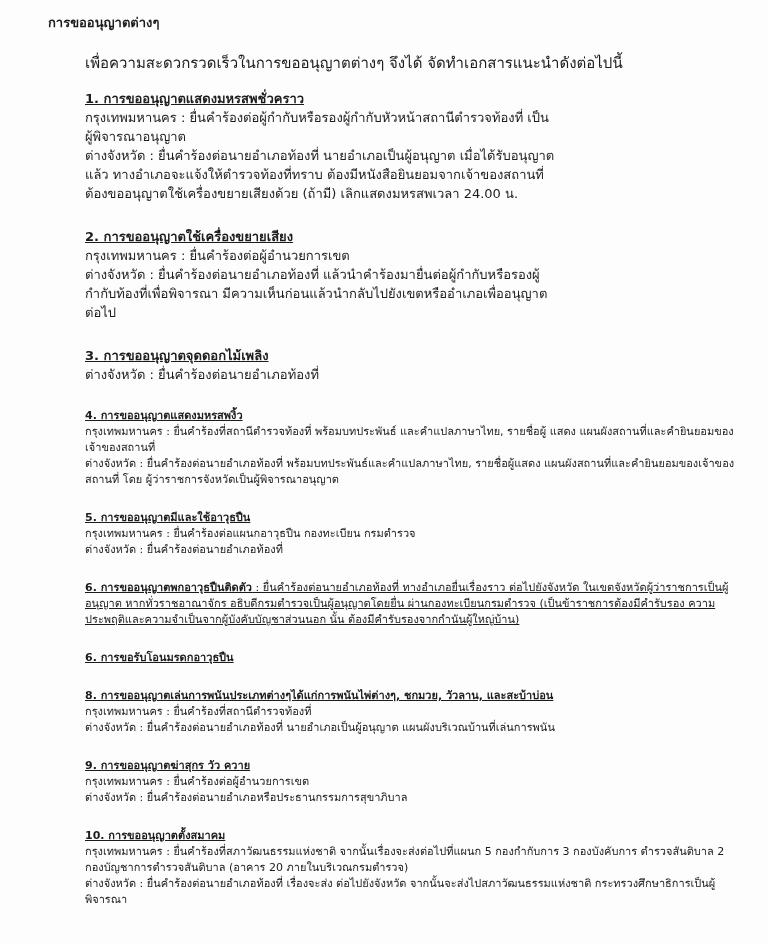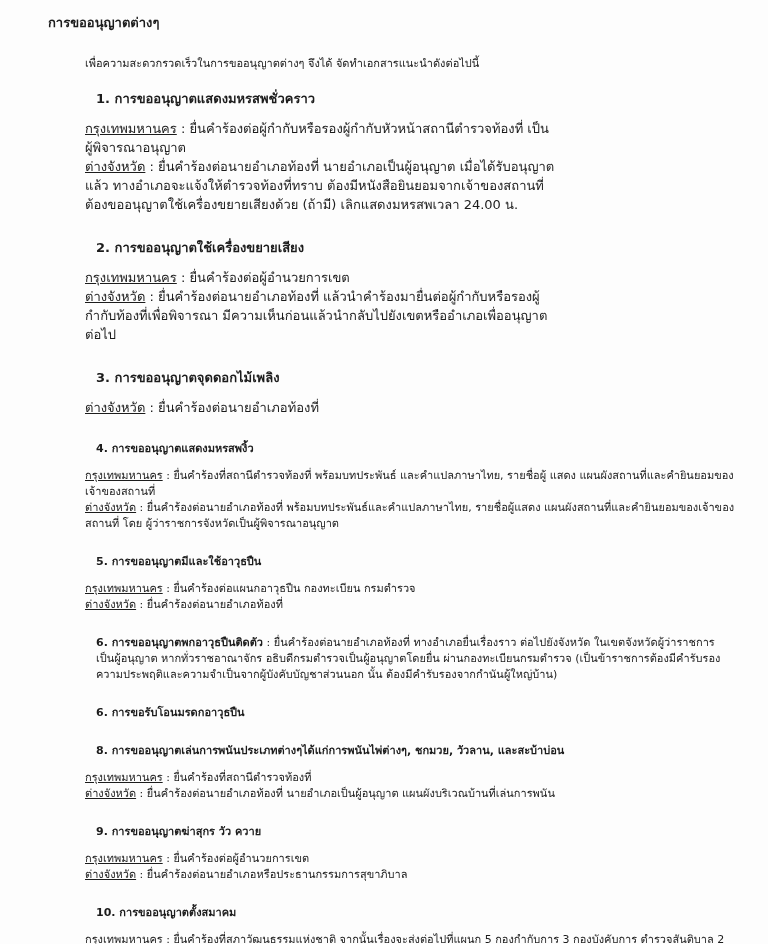--- a/index.html
+++ b/index.html
@@ -19,54 +19,54 @@
     font-size: 13px;
     font-weight: bold;
     margin: 8px 0 0 0;
     line-height: 18px;
   }
   .content {
     margin-left: 37px;
   }
   .intro {
     margin: 22px 0 16px 0;
-    font-size: 11px;
+    font-size: 15px;
     line-height: 19px;
   }
   .sections {
     margin-top: 16px;
   }
   .section {
     margin: 0 0 24px 0;
   }
   .section.large {
     font-size: 13px;
     line-height: 19px;
     max-width: 470px;
   }
   .section.small {
     font-size: 11px;
     line-height: 16px;
     max-width: 658px;
     margin-bottom: 22px;
   }
   .sec-heading {
-    margin: 11px;
+    margin: 0;
+    text-decoration: underline;
   }
   .sec-heading .head-text {
     font-weight: bold;
   }
   .sec-heading .inline-body {
     font-weight: normal;
   }
   .entry {
     margin: 0;
   }
   .label {
-    text-decoration: underline;
   }
 </style>
 </head>
 <body>
 
 <h1 class="doc-title">การขออนุญาตต่างๆ</h1>
 
 <div class="content">
   <p class="intro">เพื่อความสะดวกรวดเร็วในการขออนุญาตต่างๆ จึงได้ จัดทำเอกสารแนะนำดังต่อไปนี้</p>
   <div class="sections">

